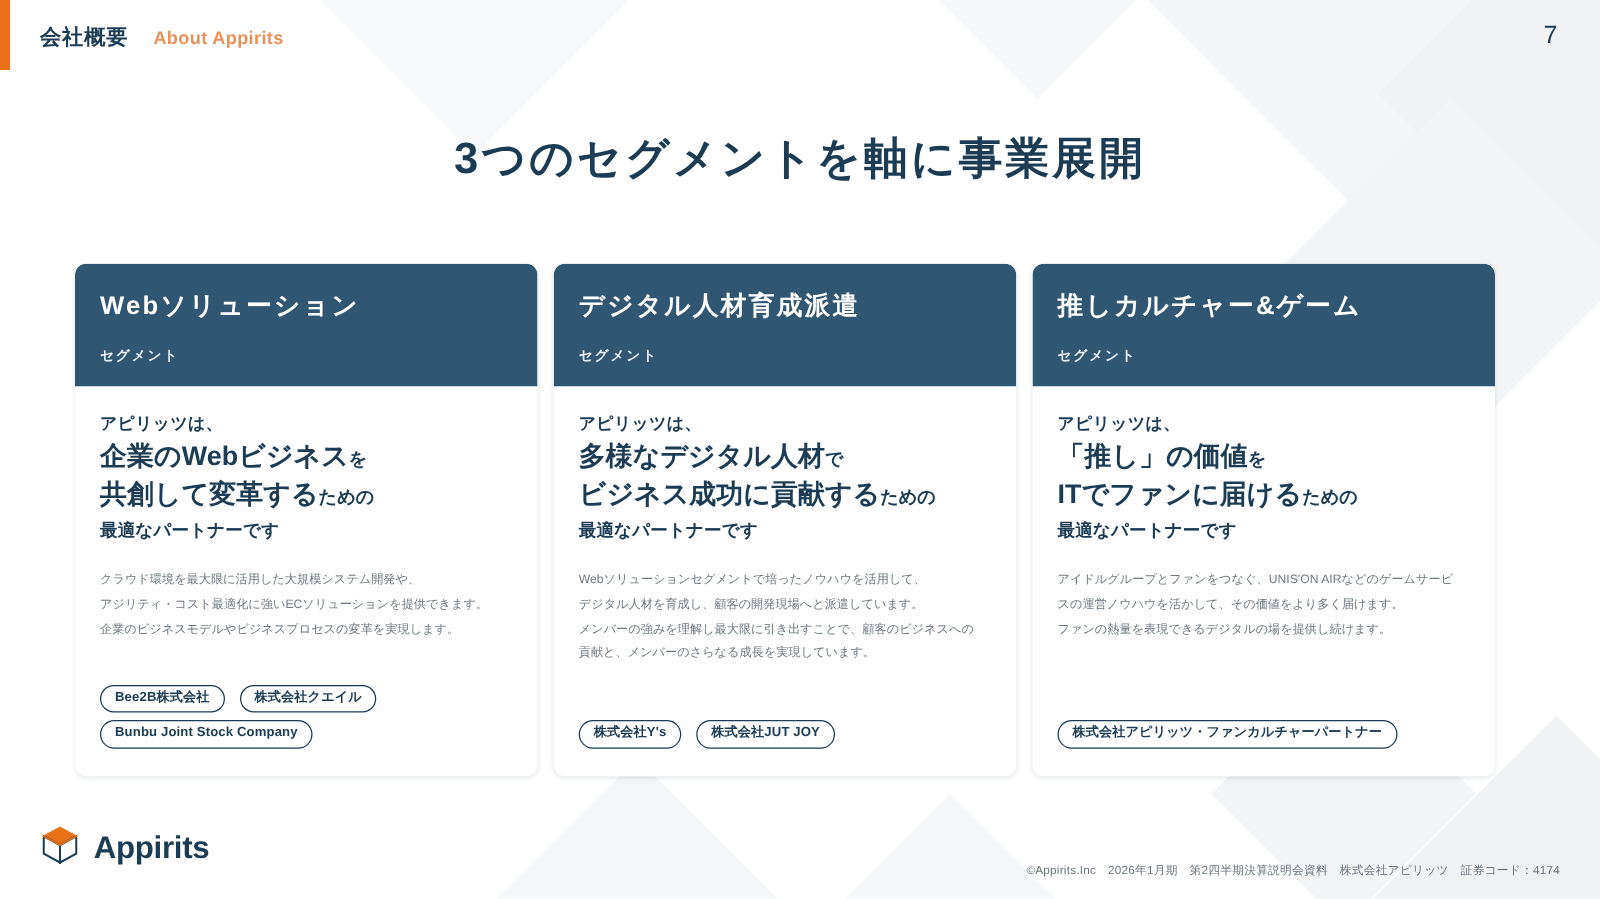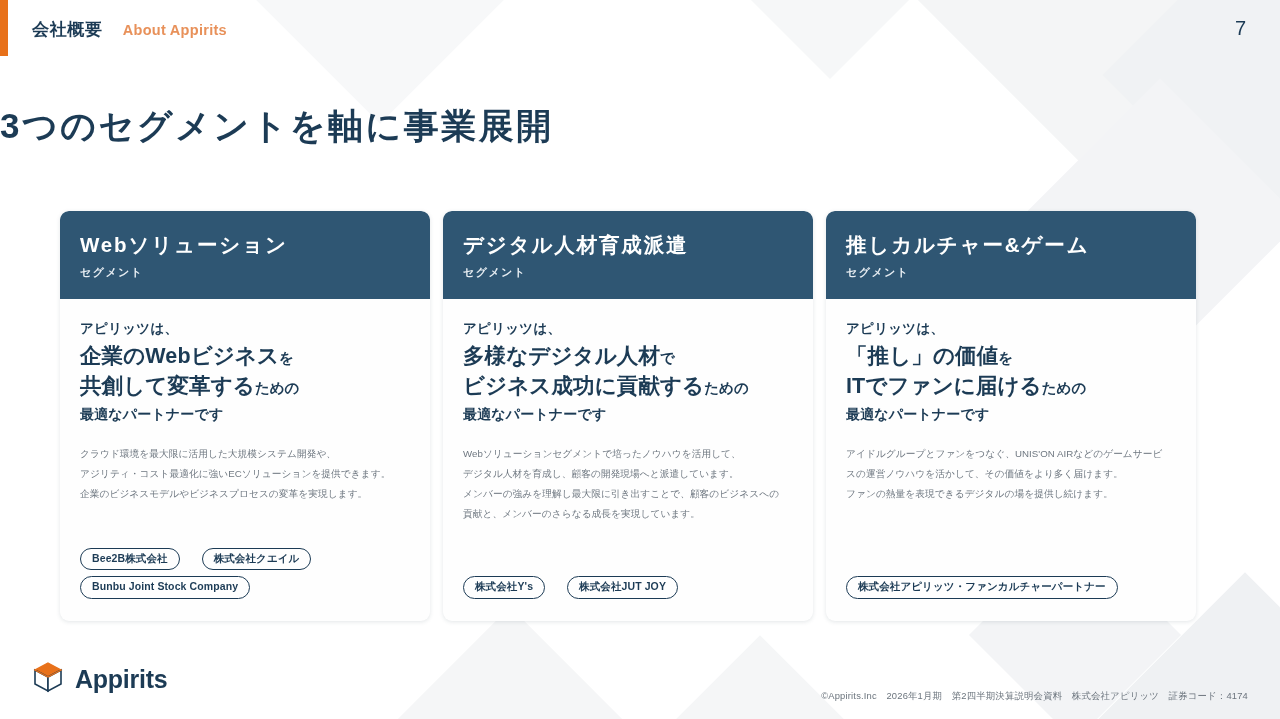--- a/index.html
+++ b/index.html
@@ -40,21 +40,21 @@
   .hdr-en{
     font-size:14.5px; font-weight:bold; color:#e8915a; letter-spacing:.02em;
   }
   .page-num{
     position:absolute; right:34px; top:17px; z-index:3;
     font-size:20px; color:#1c3b55; font-weight:400;
   }
 
   
   .slide-title{
-    position:absolute; top:103px; left:0; width:100%; text-align:left; z-index:3;
+    position:absolute; top:103px; left:0; width:100%; text-align:center; z-index:3;
     font-size:35px; font-weight:bold; color:#1c3b55; letter-spacing:.07em;
   }
 
   
   .cards{
     position:absolute; top:211px; left:60px; width:1160px; height:410px;
     display:flex; gap:13px; z-index:2;
   }
   .card{
     width:370px;
@@ -69,21 +69,21 @@
     border-radius:8px 8px 0 0;
     padding:22px 20px 17px 20px;
     min-height:88px;
   }
   .card-head-title{
     color:#ffffff; font-size:20.5px; font-weight:bold; letter-spacing:.09em;
     line-height:1.15; white-space:nowrap;
   }
   .card-head-sub{
     color:#e8eef3; font-size:11px; font-weight:bold; letter-spacing:.13em;
-    margin-top:8px;
+    margin-top:20px;
   }
   .card-body{ padding:21px 20px 0 20px; flex:1; display:flex; flex-direction:column; }
 
   .lead-small{
     font-size:13.5px; font-weight:bold; color:#1c3b55; letter-spacing:.02em;
     line-height:1.4; margin-bottom:3px;
   }
   .lead-big{
     font-size:21.5px; font-weight:bold; color:#1c3b55;
     line-height:1.38; letter-spacing:.005em;
@@ -95,21 +95,21 @@
   }
 
   .desc{
     margin-top:20px;
     font-size:9.7px; color:#6e7780; line-height:2.05; letter-spacing:.005em;
   }
   .desc div{ white-space:nowrap; }
 
   .tags{
     margin-top:auto; padding-bottom:22px; padding-top:16px;
-    display:flex; flex-wrap:wrap; gap:6px 22px;
+    display:flex; flex-wrap:wrap; gap:6px 12px;
   }
   .tag{
     border:1.3px solid #1c3b55; border-radius:999px;
     padding:3px 11px 4px 11px;
     font-size:10.5px; font-weight:bold; color:#1c3b55;
     letter-spacing:.01em; white-space:nowrap; line-height:1.3;
   }
 
   
   .logo{

